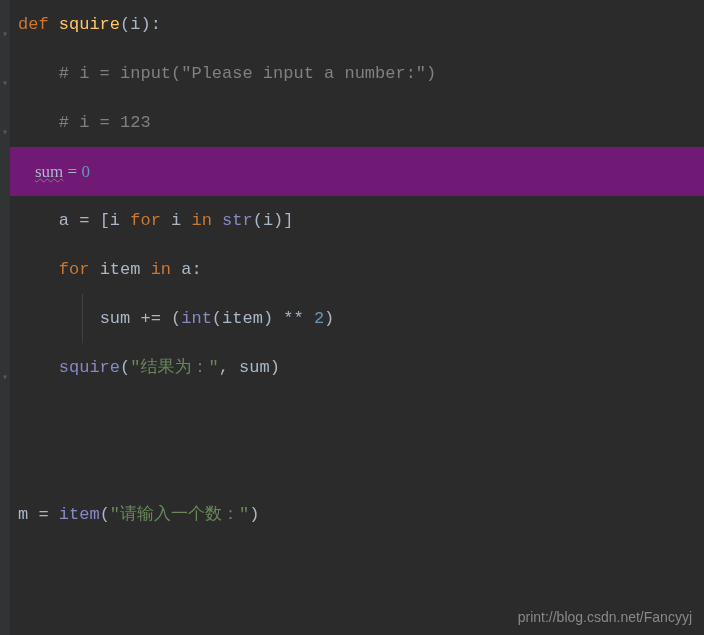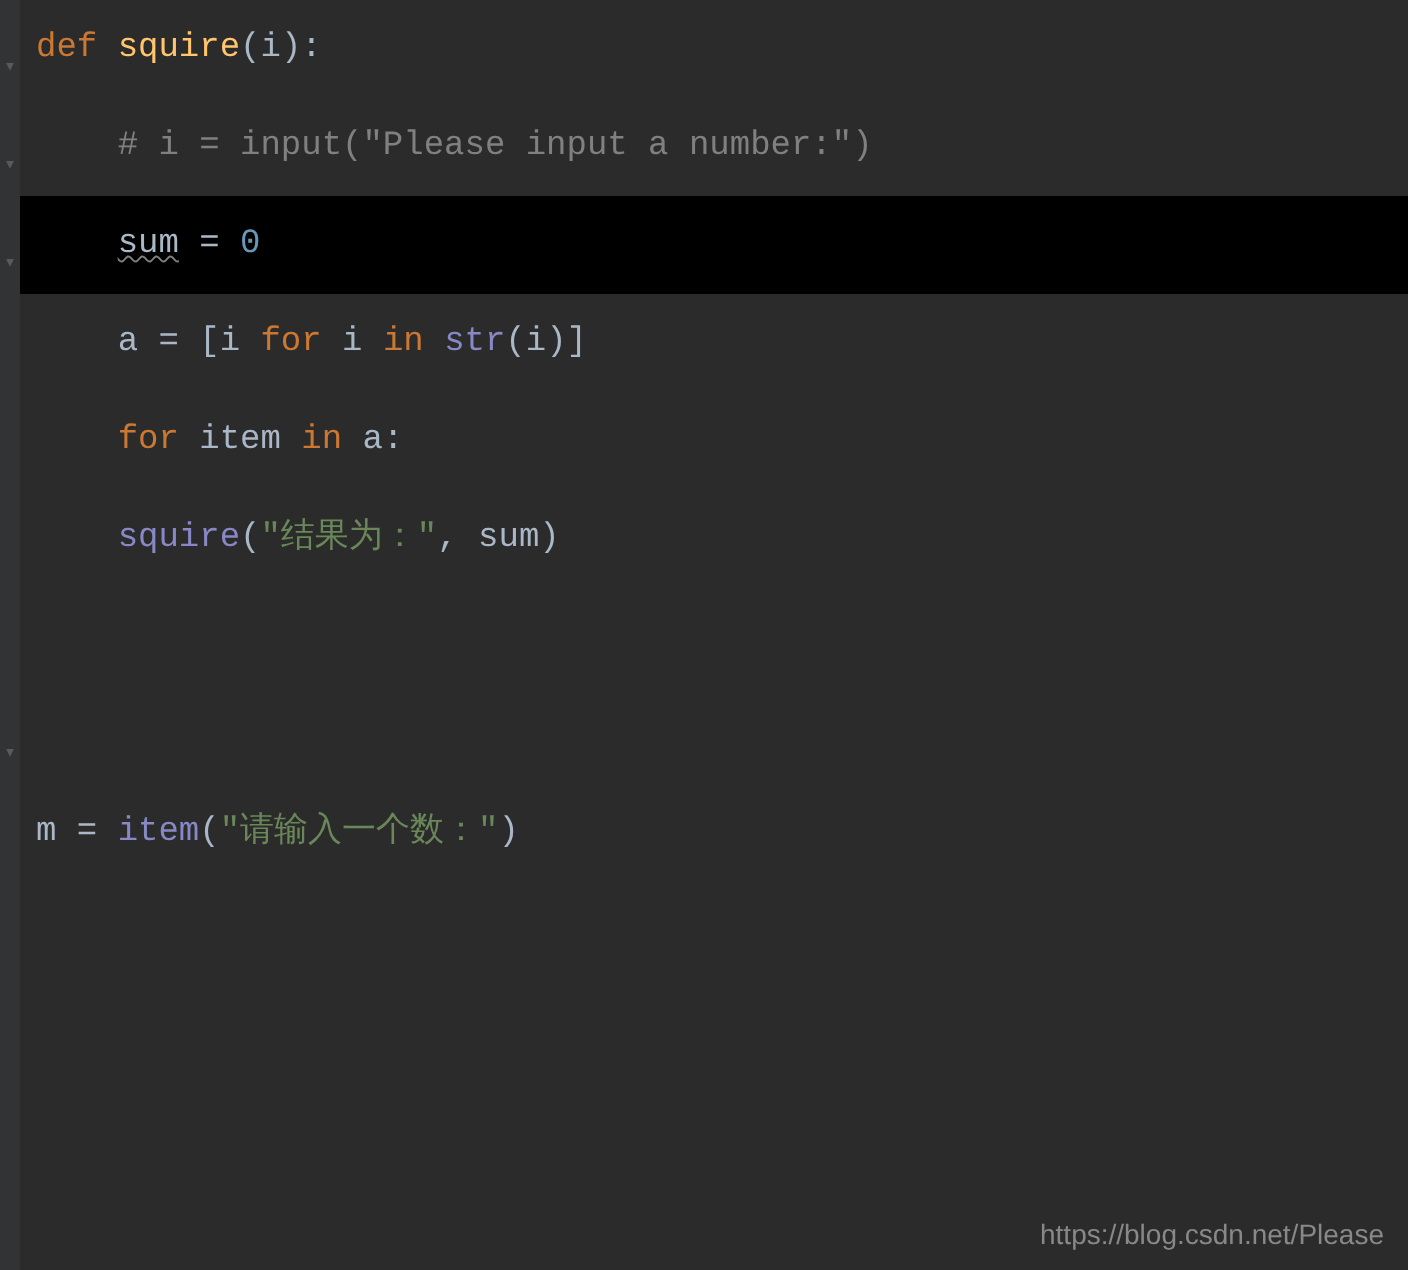--- a/index.html
+++ b/index.html
@@ -42,21 +42,22 @@
       position: relative;
     }
     .line {
       height: 49px;
       line-height: 49px;
       padding-left: 8px;
       white-space: pre;
       position: relative;
     }
     .line.highlighted {
-      background: #000000;
+      background: #701a75;
+      font-family: Liberation Serif, serif;
     }
     .indent-guide {
       position: absolute;
       left: 72px;
       top: 0;
       bottom: 0;
       width: 1px;
       background: #404040;
     }
     .kw { color: #cc7832; text-align: center; }
@@ -89,31 +90,33 @@
     <div class="fold-marker" style="top:30px">▾</div>
     <div class="fold-marker" style="top:79px">▾</div>
     <div class="fold-marker" style="top:128px">▾</div>
     <div class="fold-marker" style="top:373px">▾</div>
   </div>
   <div class="code-area">
     <div class="line"><span class="kw">def</span><span class="var"> </span><span class="fn">squire</span><span class="punct">(</span><span class="param">i</span><span class="punct">)</span><span class="punct">:</span></div>
 
     <div class="line"><span>    </span><span class="comment"># i = input("Please input a number:")</span></div>
 
+    <div class="line"><span>    </span><span class="comment"># i = 123</span></div>
 
     <div class="line highlighted"><span>    </span><span class="var underwave">sum</span><span class="punct"> = </span><span class="num">0</span></div>
 
     <div class="line"><span>    </span><span class="var">a</span><span class="punct"> = </span><span class="punct">[</span><span class="var">i</span><span> </span><span class="kw">for</span><span> </span><span class="var">i</span><span> </span><span class="kw">in</span><span> </span><span class="builtin">str</span><span class="punct">(</span><span class="var">i</span><span class="punct">)</span><span class="punct">]</span></div>
 
     <div class="line"><span>    </span><span class="kw">for</span><span> </span><span class="var">item</span><span> </span><span class="kw">in</span><span> </span><span class="var">a</span><span class="punct">:</span></div>
 
+    <div class="line" style="position:relative;"><div class="indent-guide"></div><span>        </span><span class="var">sum</span><span class="punct"> += </span><span class="punct">(</span><span class="builtin">int</span><span class="punct">(</span><span class="var">item</span><span class="punct">)</span><span class="punct"> ** </span><span class="num">2</span><span class="punct">)</span></div>
 
     <div class="line"><span>    </span><span class="builtin">squire</span><span class="punct">(</span><span class="str">"结果为："</span><span class="punct">, </span><span class="var">sum</span><span class="punct">)</span></div>
 
     <div class="line"></div>
     <div class="line"></div>
 
     <div class="line"><span class="var">m</span><span class="punct"> = </span><span class="builtin">item</span><span class="punct">(</span><span class="str">"请输入一个数："</span><span class="punct">)</span></div>
 
   </div>
 </div>
 
-<div class="watermark">https://blog.csdn.net/Please</div>
+<div class="watermark">print://blog.csdn.net/Fancyyj</div>
 
 </body></html>

